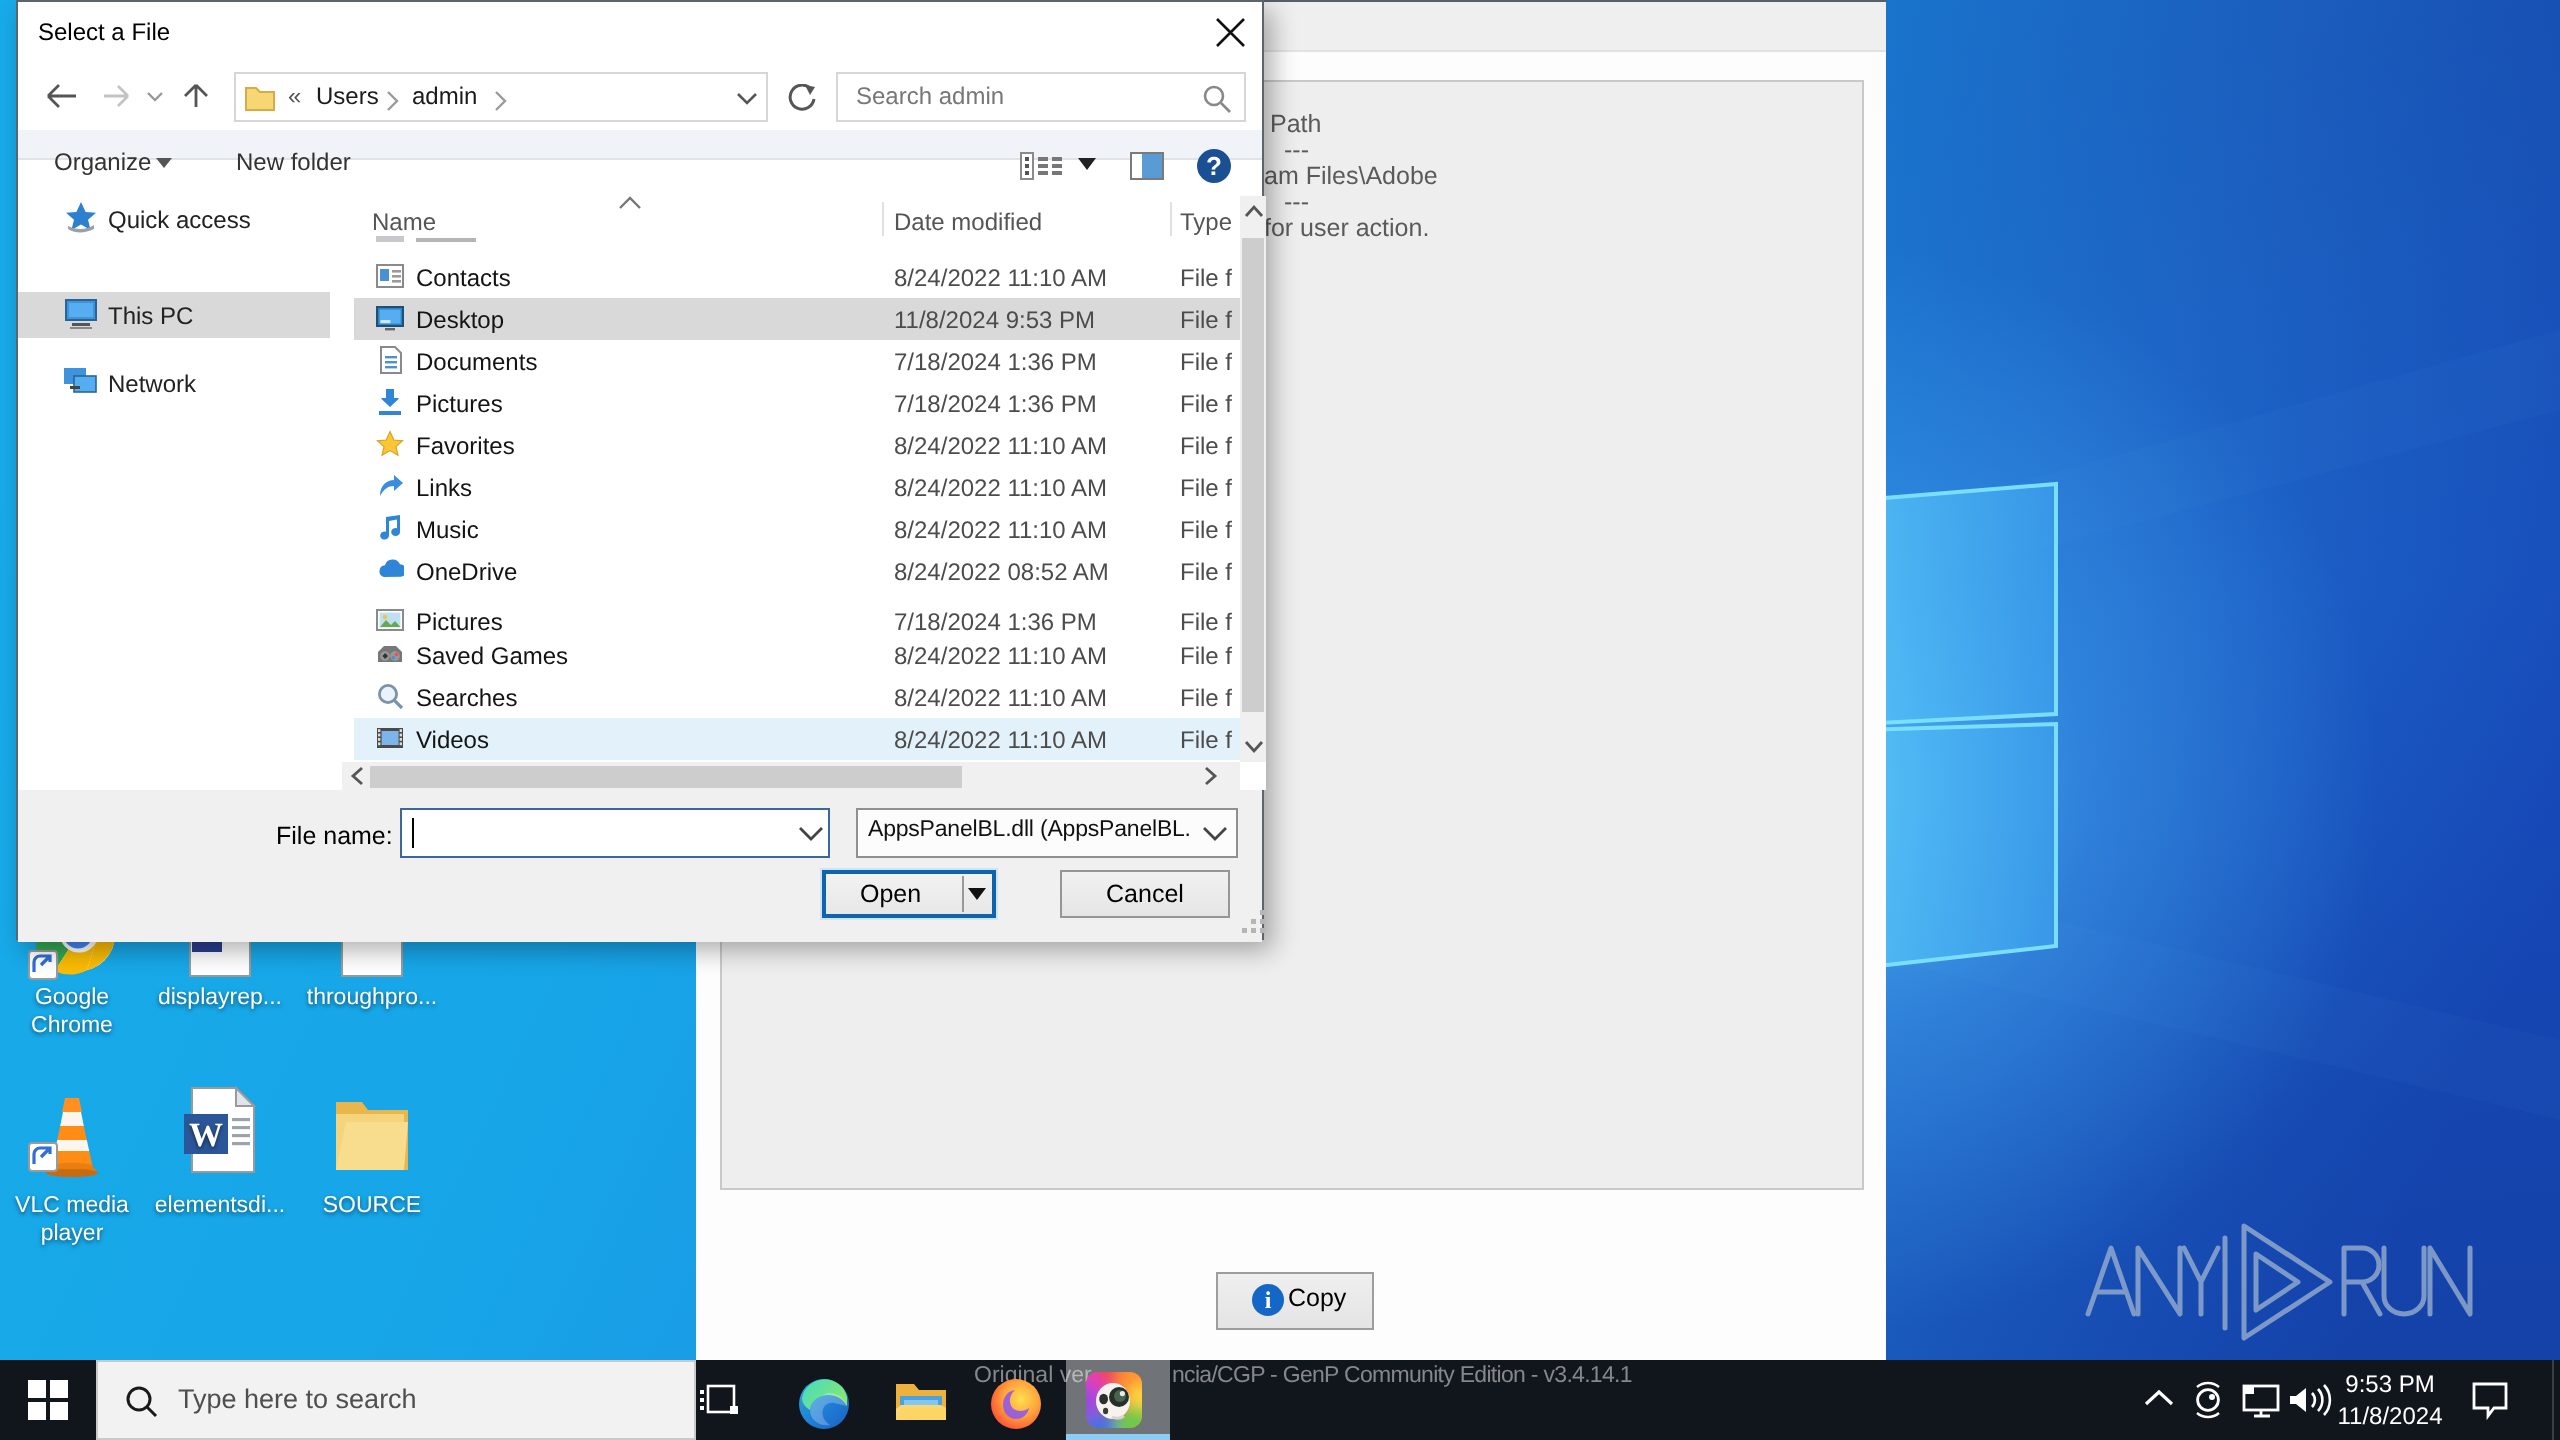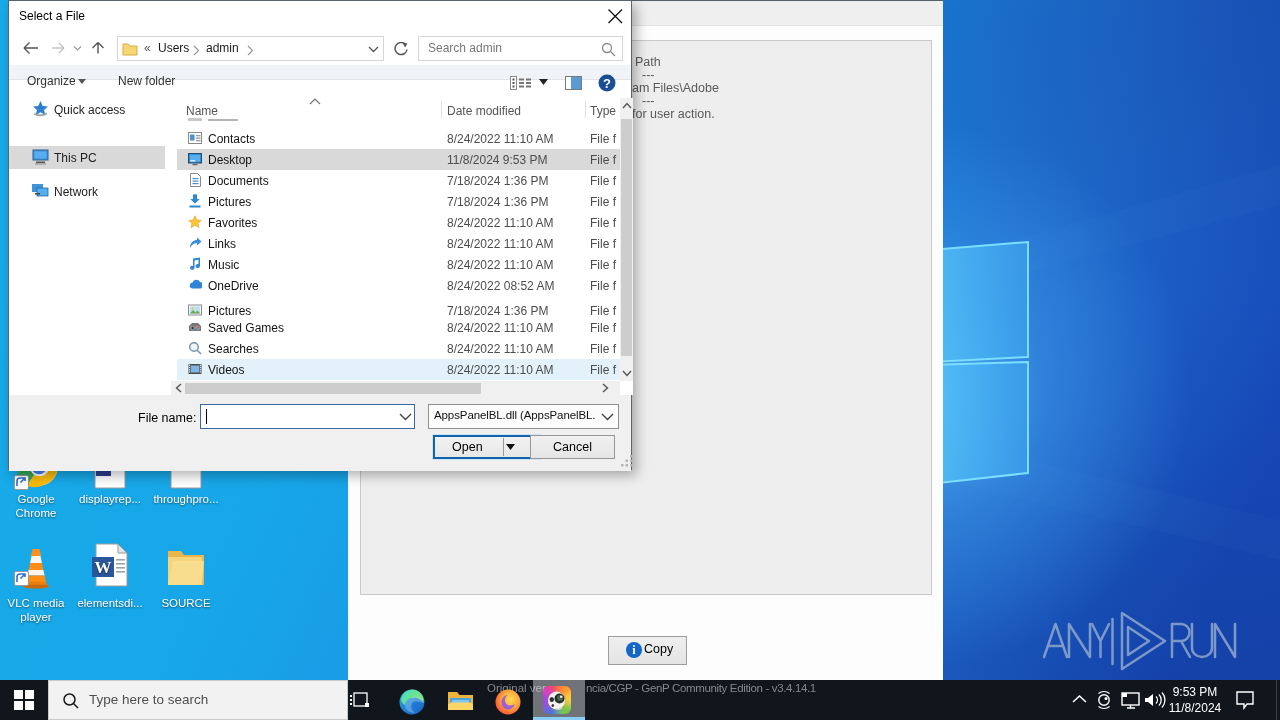--- a/index.html
+++ b/index.html
@@ -50,21 +50,21 @@
 .rowhov{background:#e3f1fb;}
 
 .vsb{position:absolute;left:443px;top:0;width:13px;height:283px;background:#f0f0f0;}
 .hsb{position:absolute;left:-6px;top:283px;width:449px;height:14px;background:#f0f0f0;}
 
 .foot{position:absolute;left:0;top:394px;width:100%;height:76px;background:#f0f0f0;}
 .foot .fn{position:absolute;left:129px;top:16px;font-size:12.5px;color:#000;}
 .fni{position:absolute;left:191px;top:9px;width:215px;height:25px;background:#fff;border:1px solid #38689e;box-sizing:border-box;}
 .fti{position:absolute;left:419px;top:9px;width:191px;height:25px;background:#fcfcfc;border:1px solid #909090;box-sizing:border-box;font-size:11.5px;color:#111;letter-spacing:-0.1px;}
 .btn{position:absolute;top:40px;height:24px;box-sizing:border-box;font-size:12.5px;color:#000;text-align:center;}
-#openb{left:424px;width:108px;background:linear-gradient(#f2f2f2,#e7e7e7);border:2px solid #0f64ad;box-shadow:0 0 0 1px #cfe4f5;}
+#openb{left:402px;width:87px;background:linear-gradient(#f2f2f2,#e7e7e7);border:2px solid #0f64ad;box-shadow:0 0 0 1px #cfe4f5;}
 #cancelb{left:521px;width:85px;background:linear-gradient(#f1f1f1,#e5e5e5);border:1px solid #969696;line-height:22px;}
 
 #tb{left:0;top:680px;width:1280px;height:40px;background:#11161d;}
 #tb .sbox{position:absolute;left:48px;top:0;width:300px;height:40px;background:#f2f2f2;border:1px solid #c9c9c9;box-sizing:border-box;}
 #tb .sbox .t{position:absolute;left:40px;top:11px;font-size:13.5px;color:#4f4f4f;}
 .tray{position:absolute;color:#fff;}
 #clock{position:absolute;left:1163px;top:4px;width:64px;text-align:center;font-size:12px;color:#fff;line-height:16px;}
 #tbtitle{position:absolute;left:487px;top:2px;font-size:11.5px;color:#85878a;width:400px;}
 .tbhl{position:absolute;left:533px;top:0;width:52px;height:40px;background:rgba(255,255,255,.40);}
 .tbul{position:absolute;left:533px;top:37px;width:52px;height:3px;background:#8ccdf5;}

